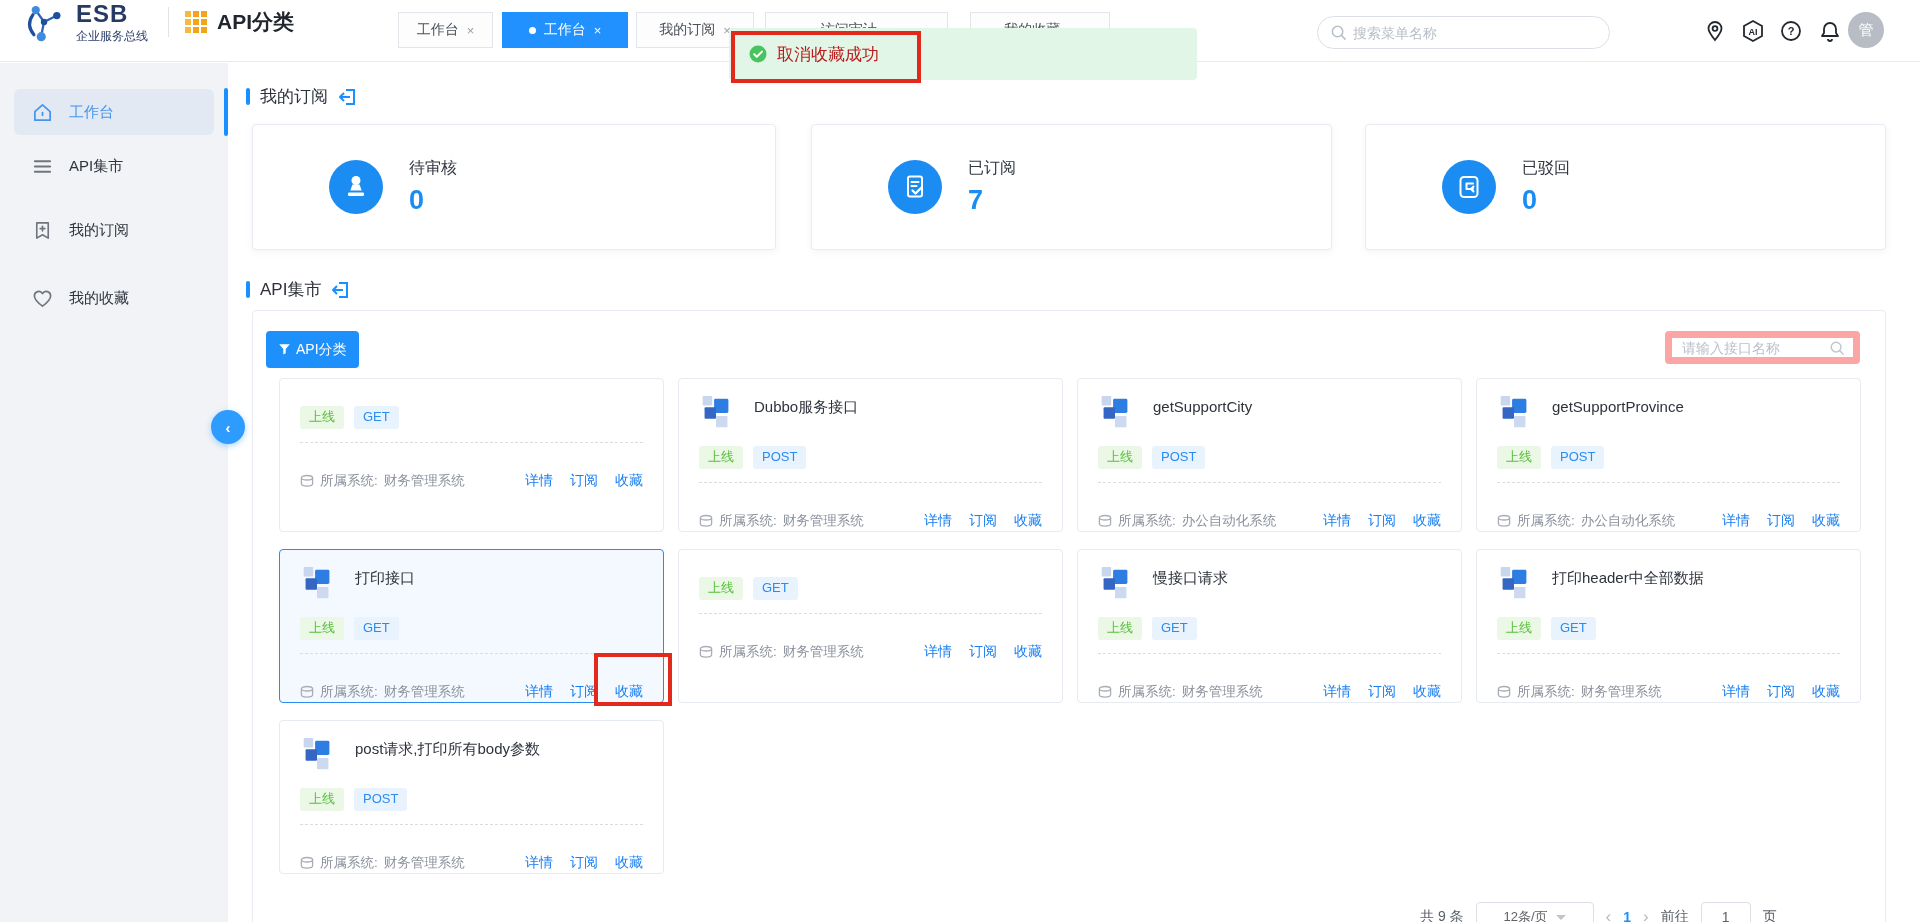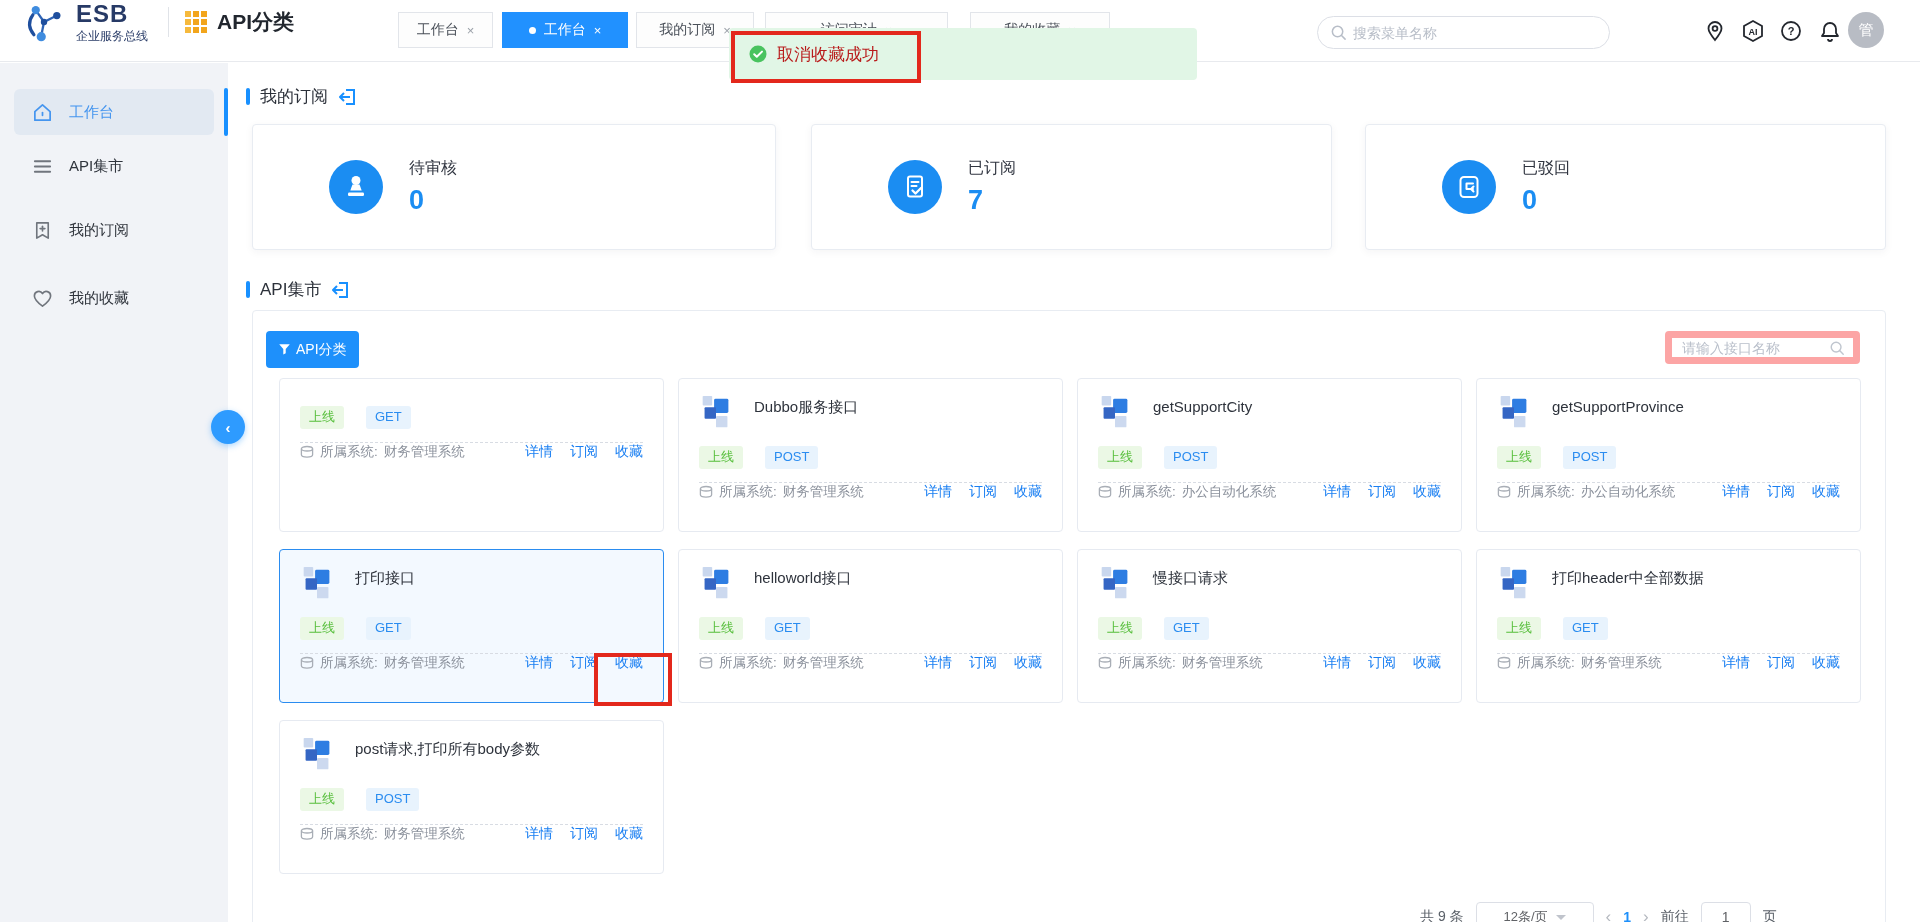--- a/index.html
+++ b/index.html
@@ -84,26 +84,26 @@
   #panel-search input::placeholder { color:#b9bfca; }
 
   #api-grid { position:absolute; left:26px; top:67px; width:1582px; display:grid;
     grid-template-columns:repeat(4,385px); column-gap:14px; row-gap:17px; }
   .api-card { height:154px; border:1px solid #e6eaf1; border-radius:4px; background:#fff;
     padding:15px 20px 12px; cursor:pointer; }
   .api-card.selected { border-color:#2a8cf0; background:#f3f9ff; }
   .api-head { display:flex; gap:21px; }
   .api-cube { width:34px; height:40px; flex:none; }
   .api-name { font-size:15px; color:#2e333c; margin-top:4px; white-space:nowrap; }
-  .api-badges { display:flex; gap:22px; margin-top:12px; }
+  .api-badges { display:flex; gap:10px; margin-top:12px; }
   .badge { font-size:13px; padding:3px 9px; border-radius:3px; line-height:1.3; }
   .badge.status { color:#58bf3d; background:#ebf8e5; }
   .badge.method { color:#2a8cf0; background:#e8f3fd; }
   .api-divider { border-top:1px dashed #d8dce3; margin-top:13px; }
-  .api-foot { display:flex; justify-content:space-between; align-items:center; margin-top:0; }
+  .api-foot { display:flex; justify-content:space-between; align-items:center; margin-top:29px; }
   .api-sys { display:flex; align-items:center; gap:6px; font-size:13.5px; color:#8b919c; white-space:nowrap; }
   .api-links { display:flex; gap:17px; font-size:14px; color:#1a7ff2; white-space:nowrap; }
   .api-links span { cursor:pointer; }
 
   
   #pagination { position:absolute; left:1420px; top:902px; display:flex; align-items:center; gap:12px;
     font-size:14px; color:#5a6068; z-index:4; }
   .pg-select { width:118px; height:30px; border:1px solid #dcdfe6; border-radius:4px; display:flex;
     align-items:center; justify-content:center; gap:8px; font-size:13px; color:#606266; cursor:pointer; background:#fff; }
   .pg-caret { width:0; height:0; border-left:5px solid transparent; border-right:5px solid transparent;
@@ -453,29 +453,20 @@
         </span>
         <span class="api-links">
           <span>详情</span>
           <span>订阅</span>
           <span>收藏</span>
         </span>
       </div>
     </div>
 
     <div class="api-card">
-      <div class="api-head">
-        <svg class="api-cube" viewBox="0 0 34 42">
-          <rect x="3" y="2" width="10" height="10" rx="1" fill="#c9d7ee"></rect>
-            <rect x="15" y="5" width="15" height="15" rx="1.5" fill="#2e7de2"></rect>
-          <rect x="5" y="14" width="12" height="12" rx="1" fill="#3566c4"></rect>
-            <rect x="17" y="23" width="12" height="12" rx="1" fill="#ccd9ef"></rect>
-        </svg>
-        <span class="api-name">helloworld接口</span>
-      </div>
       <div class="api-badges">
           <span class="badge status">上线</span>
           <span class="badge method">GET</span>
         </div>
       <div class="api-divider"></div>
       <div class="api-foot">
         <span class="api-sys">
           <svg width="14" height="14" viewBox="0 0 15 14">
               <ellipse cx="7.5" cy="3.5" rx="6" ry="2.4" fill="none" stroke="#a9aeb6" stroke-width="1.4"></ellipse>
               <path d="M1.5 3.5 V10 c0 1.4 2.7 2.5 6 2.5 s6 -1.1 6 -2.5 V3.5" fill="none" stroke="#a9aeb6" stroke-width="1.4"></path>

